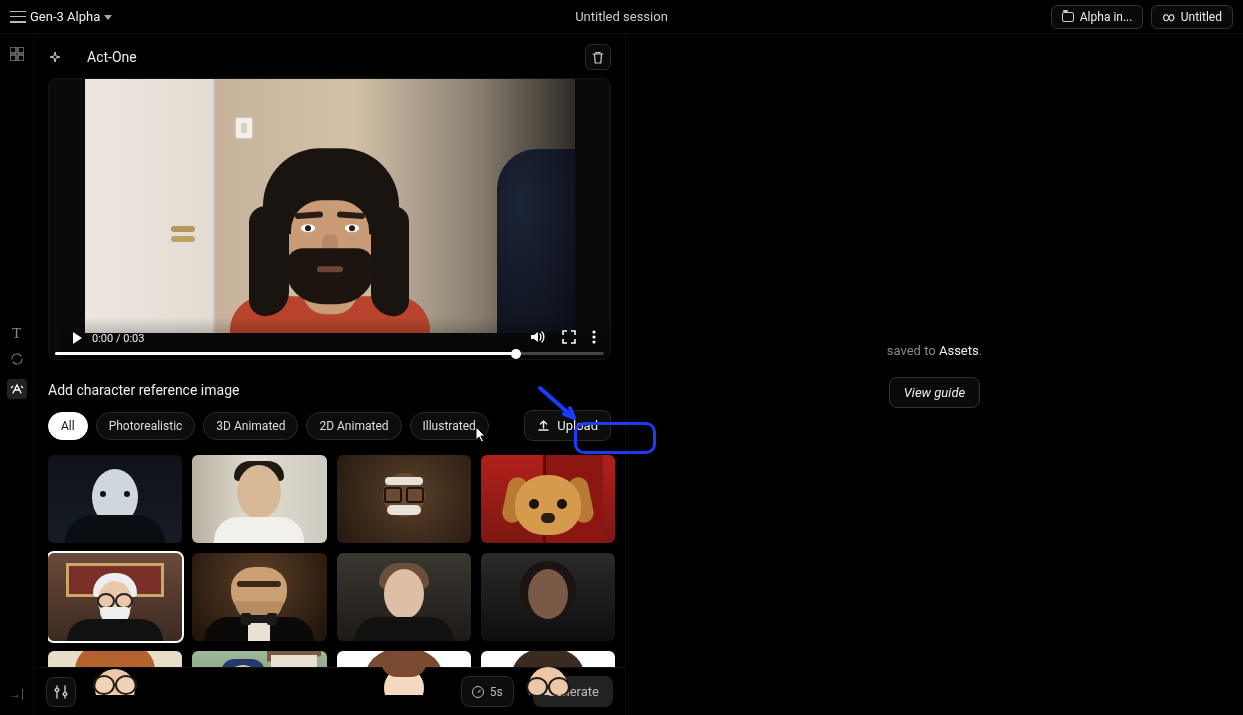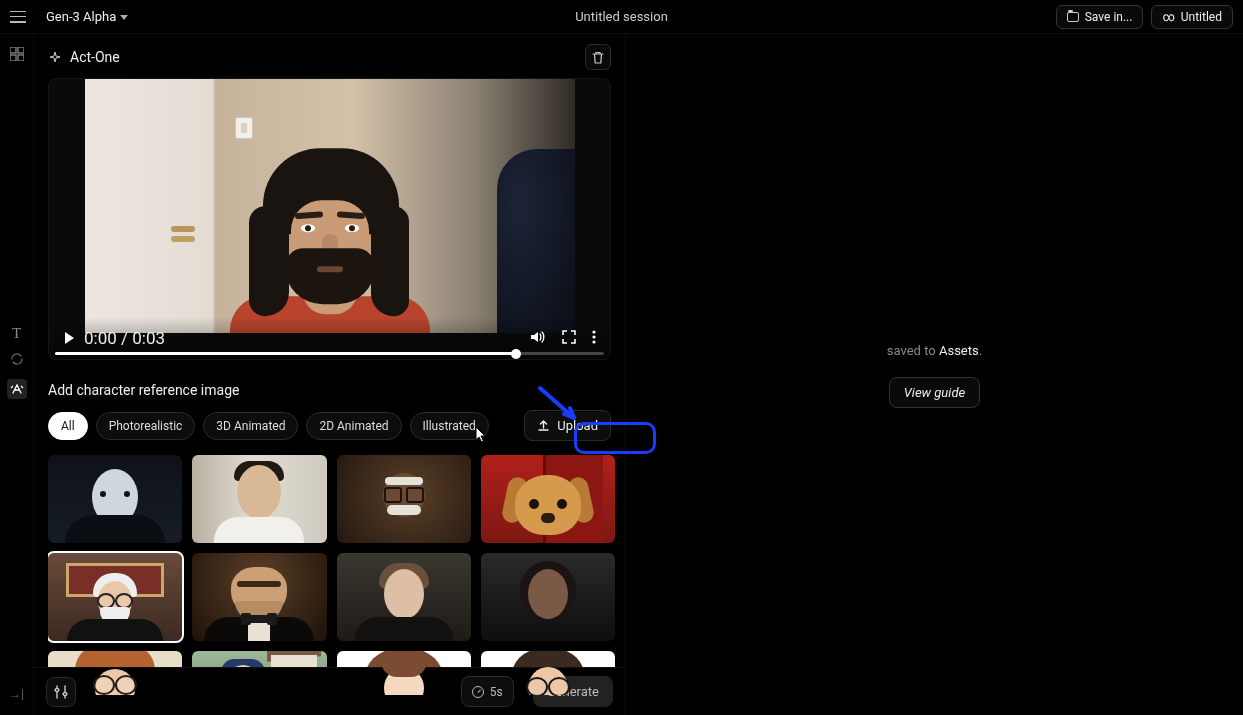--- a/index.html
+++ b/index.html
@@ -14,21 +14,21 @@
     position: relative;
   }
   .topbar {
     height: 34px;
     display: flex;
     align-items: center;
     padding: 0 10px;
     border-bottom: 1px solid #111;
     position: relative;
   }
-  .topbar-left { display: flex; align-items: center; gap: 20px; }
+  .topbar-left { display: flex; align-items: center; gap: 4px; }
   .hamburger-icon { width: 16px; height: 12px; display:flex; flex-direction:column; justify-content:space-between; cursor:pointer;}
   .hamburger-icon span { display:block; height:1.5px; background:#bbb; }
   .model-select { display:flex; align-items:center; gap:4px; color:#eee; cursor:pointer; font-size:13px;}
   .chev-down { width:0; height:0; border-left:4px solid transparent; border-right:4px solid transparent; border-top:5px solid #aaa; margin-top:2px;}
   .session-title { position:absolute; left:50%; transform:translateX(-50%); color:#ccc; font-size:13px;}
   .topbar-right { margin-left:auto; display:flex; gap:8px; }
   .pill-btn { border:1px solid #333; background:#0a0a0a; color:#eee; padding:4px 10px; border-radius:6px; cursor:pointer; display:flex; align-items:center; gap:6px; font-size:12px;}
   .folder-icon { width:12px; height:10px; border:1.2px solid #ccc; border-radius:2px; position:relative;}
   .folder-icon::before { content:''; position:absolute; top:-3px; left:0; width:5px; height:2px; background:#ccc; border-radius:1px;}
   .infinity-icon { font-size:12px; }
@@ -54,21 +54,21 @@
     width: 592px;
     display:flex;
     flex-direction:column;
     border-right: 1px solid #0d0d0d;
     position:relative;
   }
   .tool-header {
     display:flex; align-items:center; justify-content:space-between;
     padding: 10px 14px 8px 14px;
   }
-  .tool-title { display:flex; align-items:flex-end; gap:8px; font-size:14px; color:#eee;}
+  .tool-title { display:flex; align-items:flex-end; gap:25px; font-size:14px; color:#eee;}
   .sparkle-icon { width:14px; height:14px; display:inline-block; }
   .delete-btn { width:26px; height:26px; border:1px solid #2a2a2a; border-radius:6px; display:flex; align-items:center; justify-content:center; cursor:pointer; background:#0a0a0a;}
   .trash-icon { width:12px; height:13px; }
 
   .video-wrap {
     margin: 0 14px;
     border:1px solid #141414;
     border-radius:8px;
     padding: 0;
     position:relative;
@@ -120,25 +120,25 @@
   .eye-l::after,.eye-r::after { content:''; position:absolute; left:4px; top:1px; width:6px; height:6px; background:#2a1d15; border-radius:50%;}
   .nose { position:absolute; left:50%; top:78px; transform:translateX(-50%); width:16px; height:20px; background:#b8886a; border-radius:40% 40% 50% 50%;}
   .beard { position:absolute; left:10px; right:10px; top:92px; height:56px; background:#1c140f; border-radius:20px 20px 40px 40px;}
   .mouth { position:absolute; left:50%; top:110px; transform:translateX(-50%); width:26px; height:6px; background:#6b4637; border-radius:4px;}
   .shirt { position:absolute; left:50%; transform:translateX(-50%); top:140px; width:200px; height:80px; background:#b9442e; border-radius:34px 34px 0 0;}
   .shirt::before { content:''; position:absolute; left:50%; top:-4px; transform:translateX(-50%); width:54px; height:22px; background:#c99b77; border-radius:0 0 30px 30px;}
   .dark-right { position:absolute; right:0; top:70px; width:78px; height:184px; background: radial-gradient(ellipse at 30% 30%, #1c2438, #0a0d14); border-radius:40px 0 0 0;}
 
   .video-controls {
     position:absolute;
-    left:4px; right:0; bottom:0;
+    left:12px; right:0; bottom:0;
     height:42px;
     display:flex; align-items:center;
     padding: 0 8px;
-    color:#eee; font-size:17px;
+    color:#eee; font-size:11px;
     background: linear-gradient(to top, rgba(0,0,0,0.5), rgba(0,0,0,0));
     justify-content: space-between;
   }
   .play-btn { width:0; height:0; border-left:9px solid #fff; border-top:6px solid transparent; border-bottom:6px solid transparent; margin:0 10px 0 4px; cursor:pointer;}
   .time-text { margin-right:auto; }
   .vc-right { display:flex; align-items:center; gap:16px; margin-right:6px;}
   .vol-icon, .fs-icon, .more-icon { cursor:pointer; }
   .progress-track {
     position:absolute; left:6px; right:6px; bottom:4px; height:3px; background:rgba(255,255,255,0.25); border-radius:2px;
   }
@@ -322,21 +322,21 @@
     </div>
     <div class="model-select">
       <span>Gen-3 Alpha</span>
       <span class="chev-down"></span>
     </div>
   </div>
   <div class="session-title">Untitled session</div>
   <div class="topbar-right">
     <div class="pill-btn">
       <span class="folder-icon"></span>
-      <span>Save in...</span>
+      <span>Alpha in...</span>
     </div>
     <div class="pill-btn">
       <span class="infinity-icon">∞</span>
       <span>Untitled</span>
     </div>
   </div>
 </div>
 
 <div class="main">
   <div class="left-rail">

